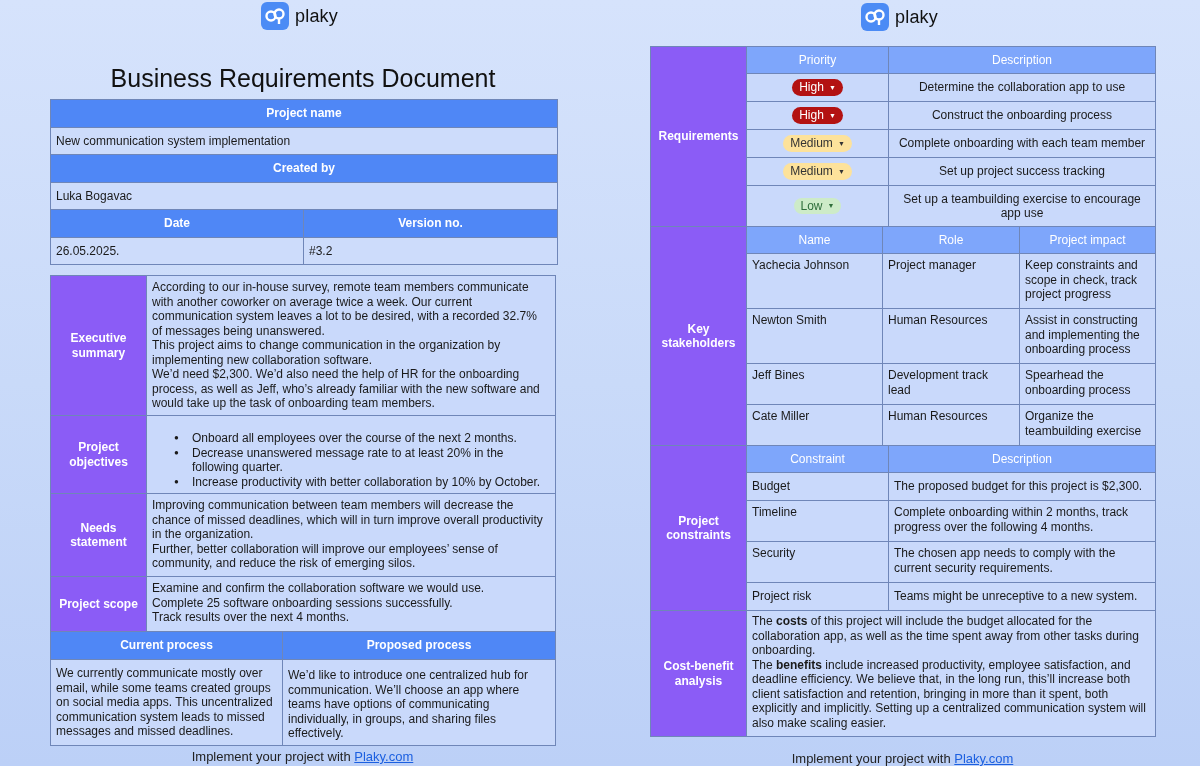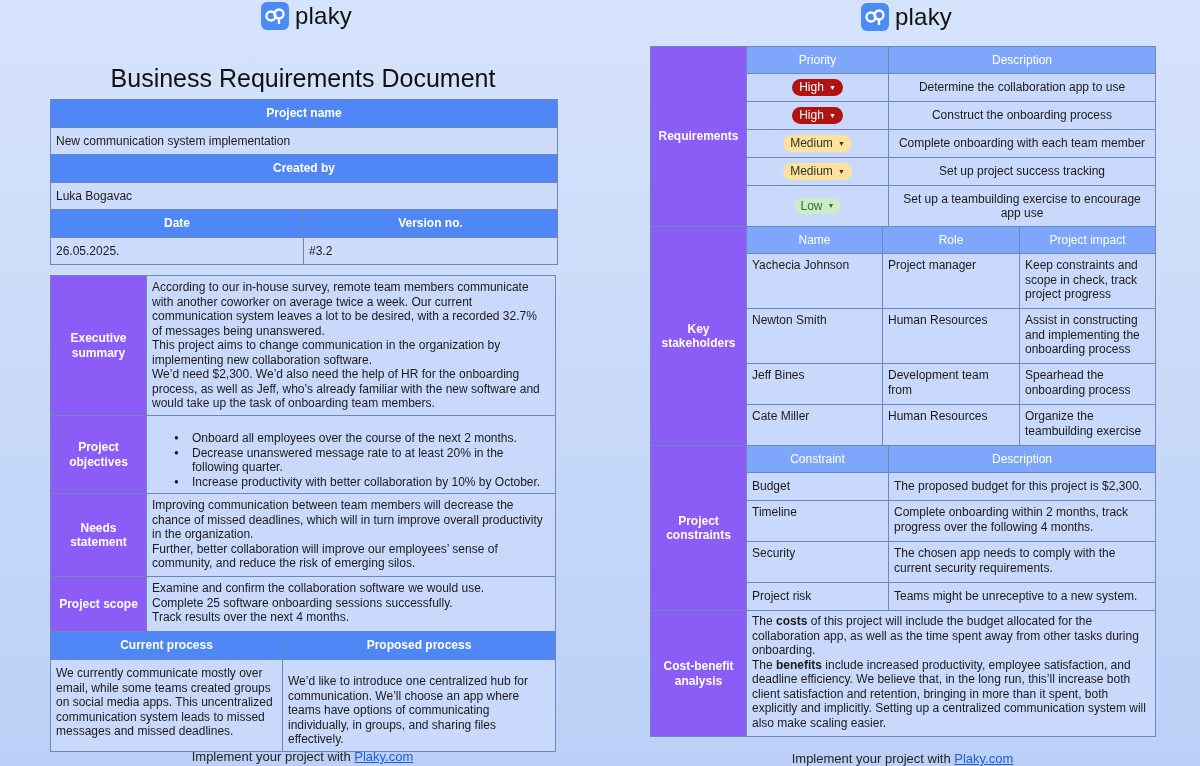--- a/index.html
+++ b/index.html
@@ -12,21 +12,21 @@
   }
   .page { position: absolute; top: 0; }
   .page-left { left: 0; width: 610px; height: 766px; }
   .page-right { left: 610px; width: 590px; height: 766px; }
 
   .logo { position: absolute; display: flex; align-items: center; gap: 6px; }
   .logo-mark {
     width: 28px; height: 28px; border-radius: 6px; background: #4b8bf5;
     display: flex; align-items: center; justify-content: center;
   }
-  .logo-text { font-size: 24px; font-weight: 500; color: #111; letter-spacing: 0.2px; }
+  .logo-text { font-size: 18px; font-weight: 500; color: #111; letter-spacing: 0.2px; }
 
   .doc-title {
     position: absolute; left: 50px; width: 506px; top: 64px;
     text-align: center; font-size: 25px; color: #111; font-weight: 400;
   }
 
   table { border-collapse: collapse; position: absolute; table-layout: fixed; }
   td, th { border: 1px solid #6f86b8; font-size: 12px; line-height: 14.5px; vertical-align: top; }
   .hdr { background: #4f87f6; color: #fff; font-weight: 700; text-align: center; padding: 6px 5px; }
   .cell { background: #cddcfb; padding: 6px 5px; }
@@ -136,21 +136,21 @@
         <span class="para">Complete 25 software onboarding sessions successfully.</span>
         <span class="para">Track results over the next 4 months.</span>
       </td>
     </tr>
     <tr style="height:28px">
       <td colspan="2" class="hdr" style="text-align:center; vertical-align:middle;">Current process</td>
       <td class="hdr" style="text-align:center; vertical-align:middle;">Proposed process</td>
     </tr>
     <tr style="height:84px">
       <td colspan="2" class="body-cell" style="padding-top:6px">We currently communicate mostly over email, while some teams created groups on social media apps. This uncentralized communication system leads to missed messages and missed deadlines.</td>
-      <td class="body-cell" style="padding-top:14px">We’d like to introduce one centralized hub for communication. We’ll choose an app where teams have options of communicating individually, in groups, and sharing files effectively.</td>
+      <td class="body-cell" style="padding-top:8px">We’d like to introduce one centralized hub for communication. We’ll choose an app where teams have options of communicating individually, in groups, and sharing files effectively.</td>
     </tr>
   </tbody>
     </table>
 
   <div class="footer" style="left:50px; width:505px; top:749px;">
     <span>Implement your project with </span><a>Plaky.com</a>
   </div>
 </div>
 
 <div class="page page-right">
@@ -212,21 +212,21 @@
       <td colspan="2" class="body-cell">Project manager</td>
       <td class="body-cell">Keep constraints and scope in check, track project progress</td>
     </tr>
     <tr style="height:55px">
       <td class="body-cell">Newton Smith</td>
       <td colspan="2" class="body-cell">Human Resources</td>
       <td class="body-cell">Assist in constructing and implementing the onboarding process</td>
     </tr>
     <tr style="height:41px">
       <td class="body-cell">Jeff Bines</td>
-      <td colspan="2" class="body-cell">Development team from</td>
+      <td colspan="2" class="body-cell">Development track lead</td>
       <td class="body-cell">Spearhead the onboarding process</td>
     </tr>
     <tr style="height:41px">
       <td class="body-cell">Cate Miller</td>
       <td colspan="2" class="body-cell">Human Resources</td>
       <td class="body-cell">Organize the teambuilding exercise</td>
     </tr>
 
     <tr style="height:27px">
       <td rowspan="5" class="sidehdr">Project constraints</td>

